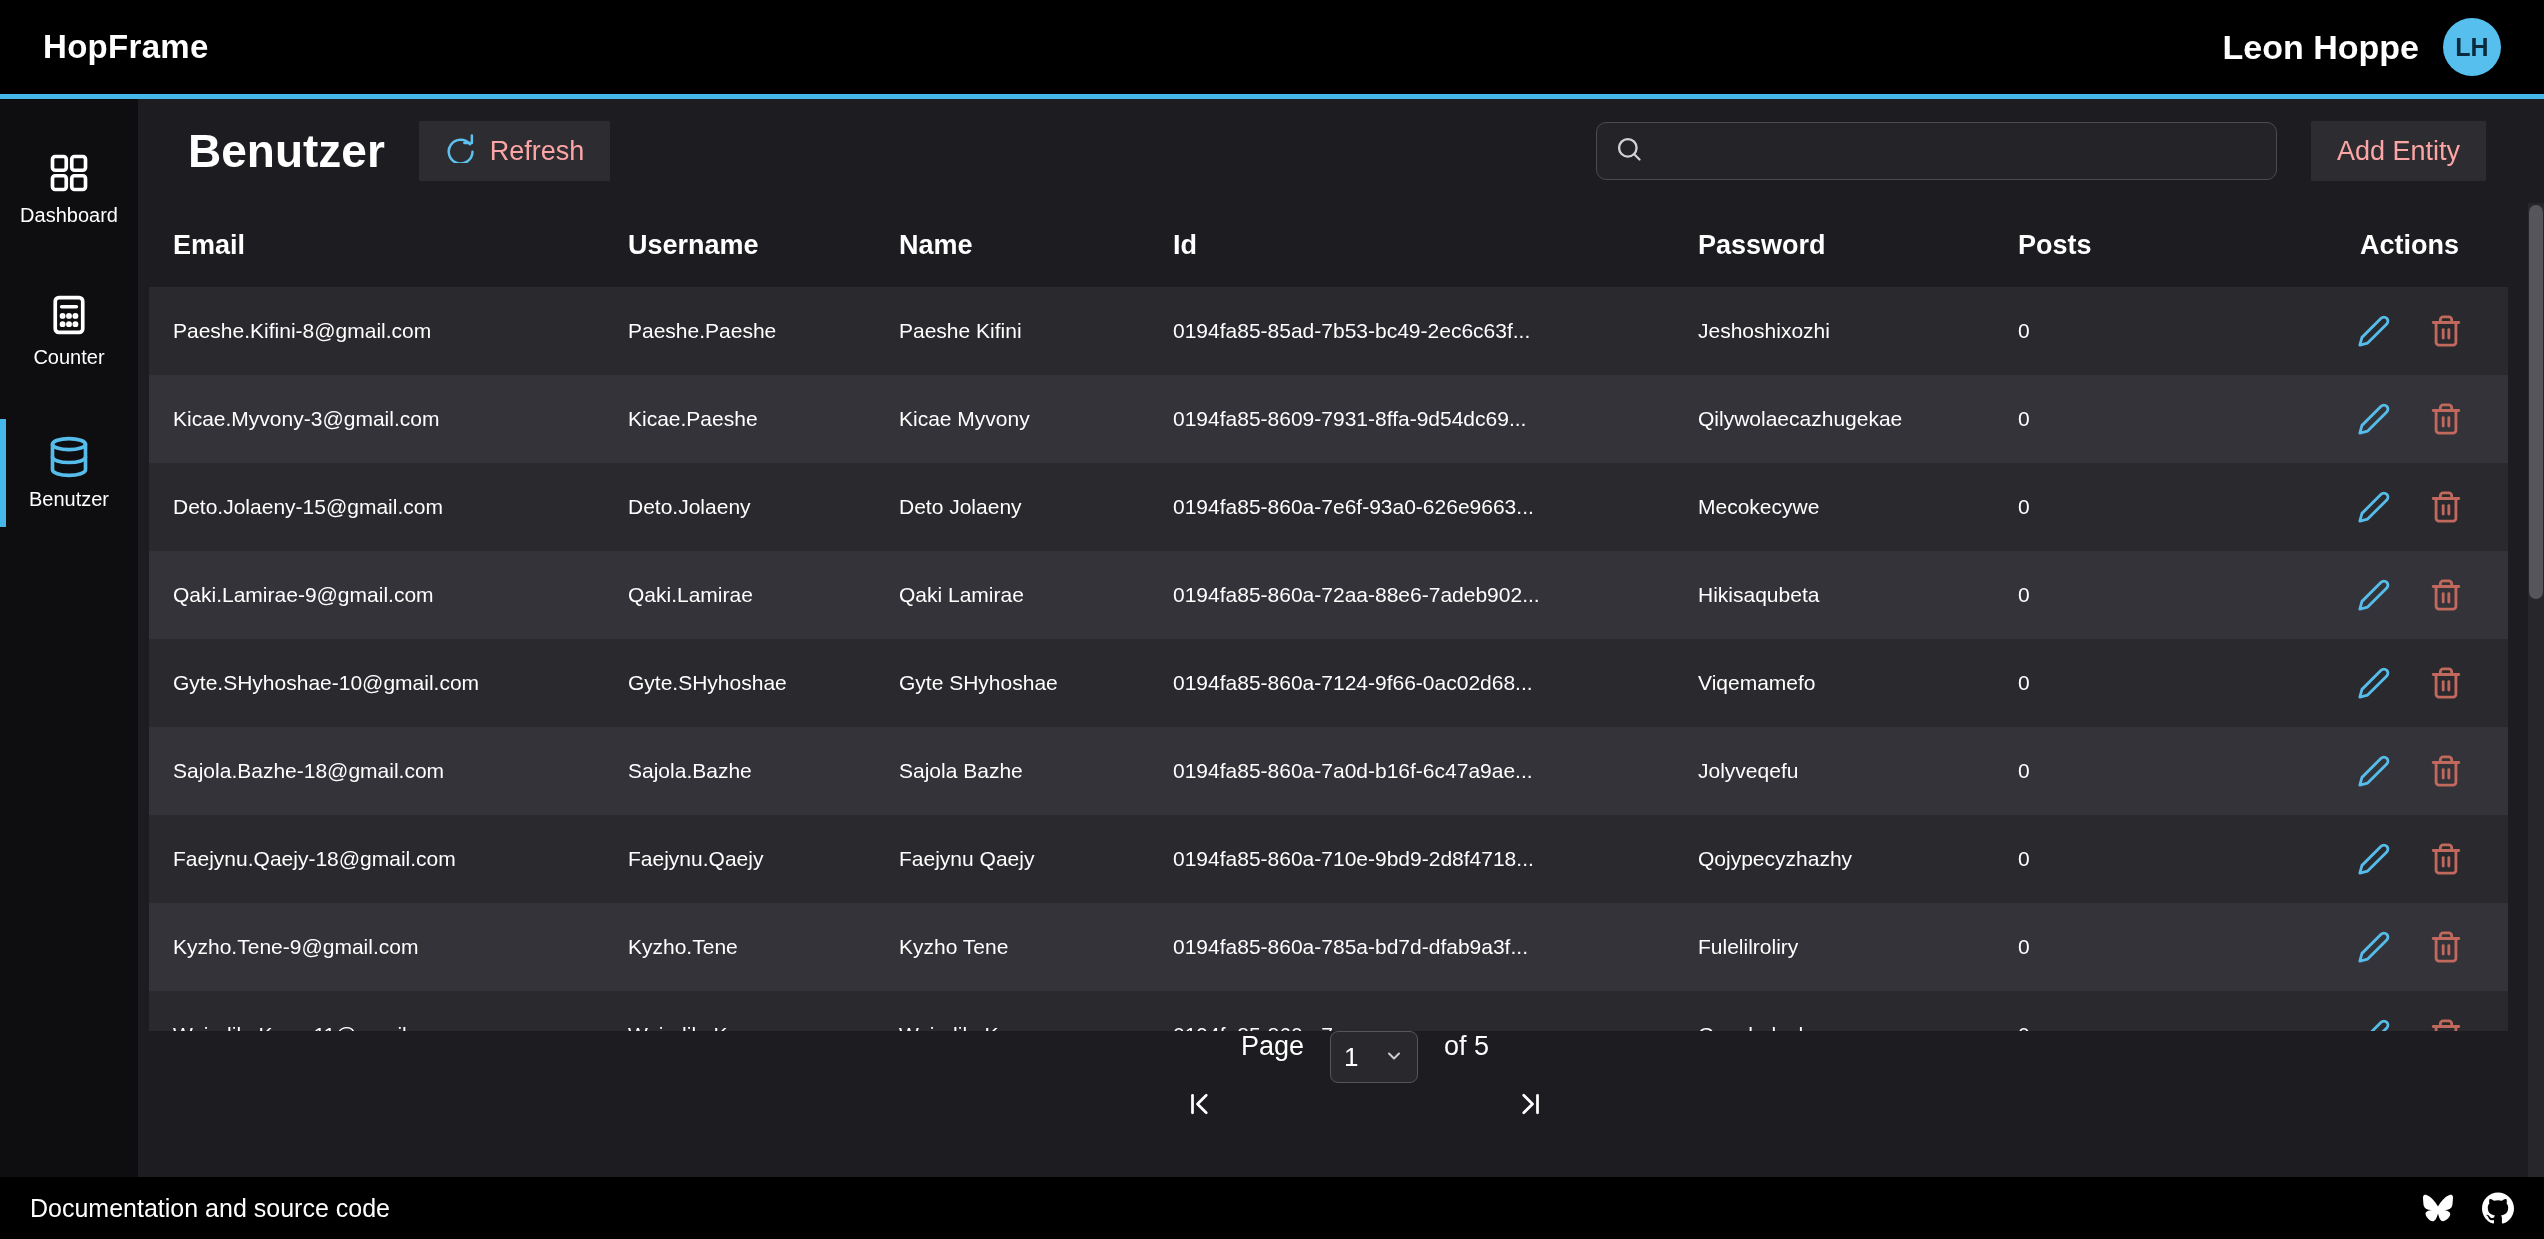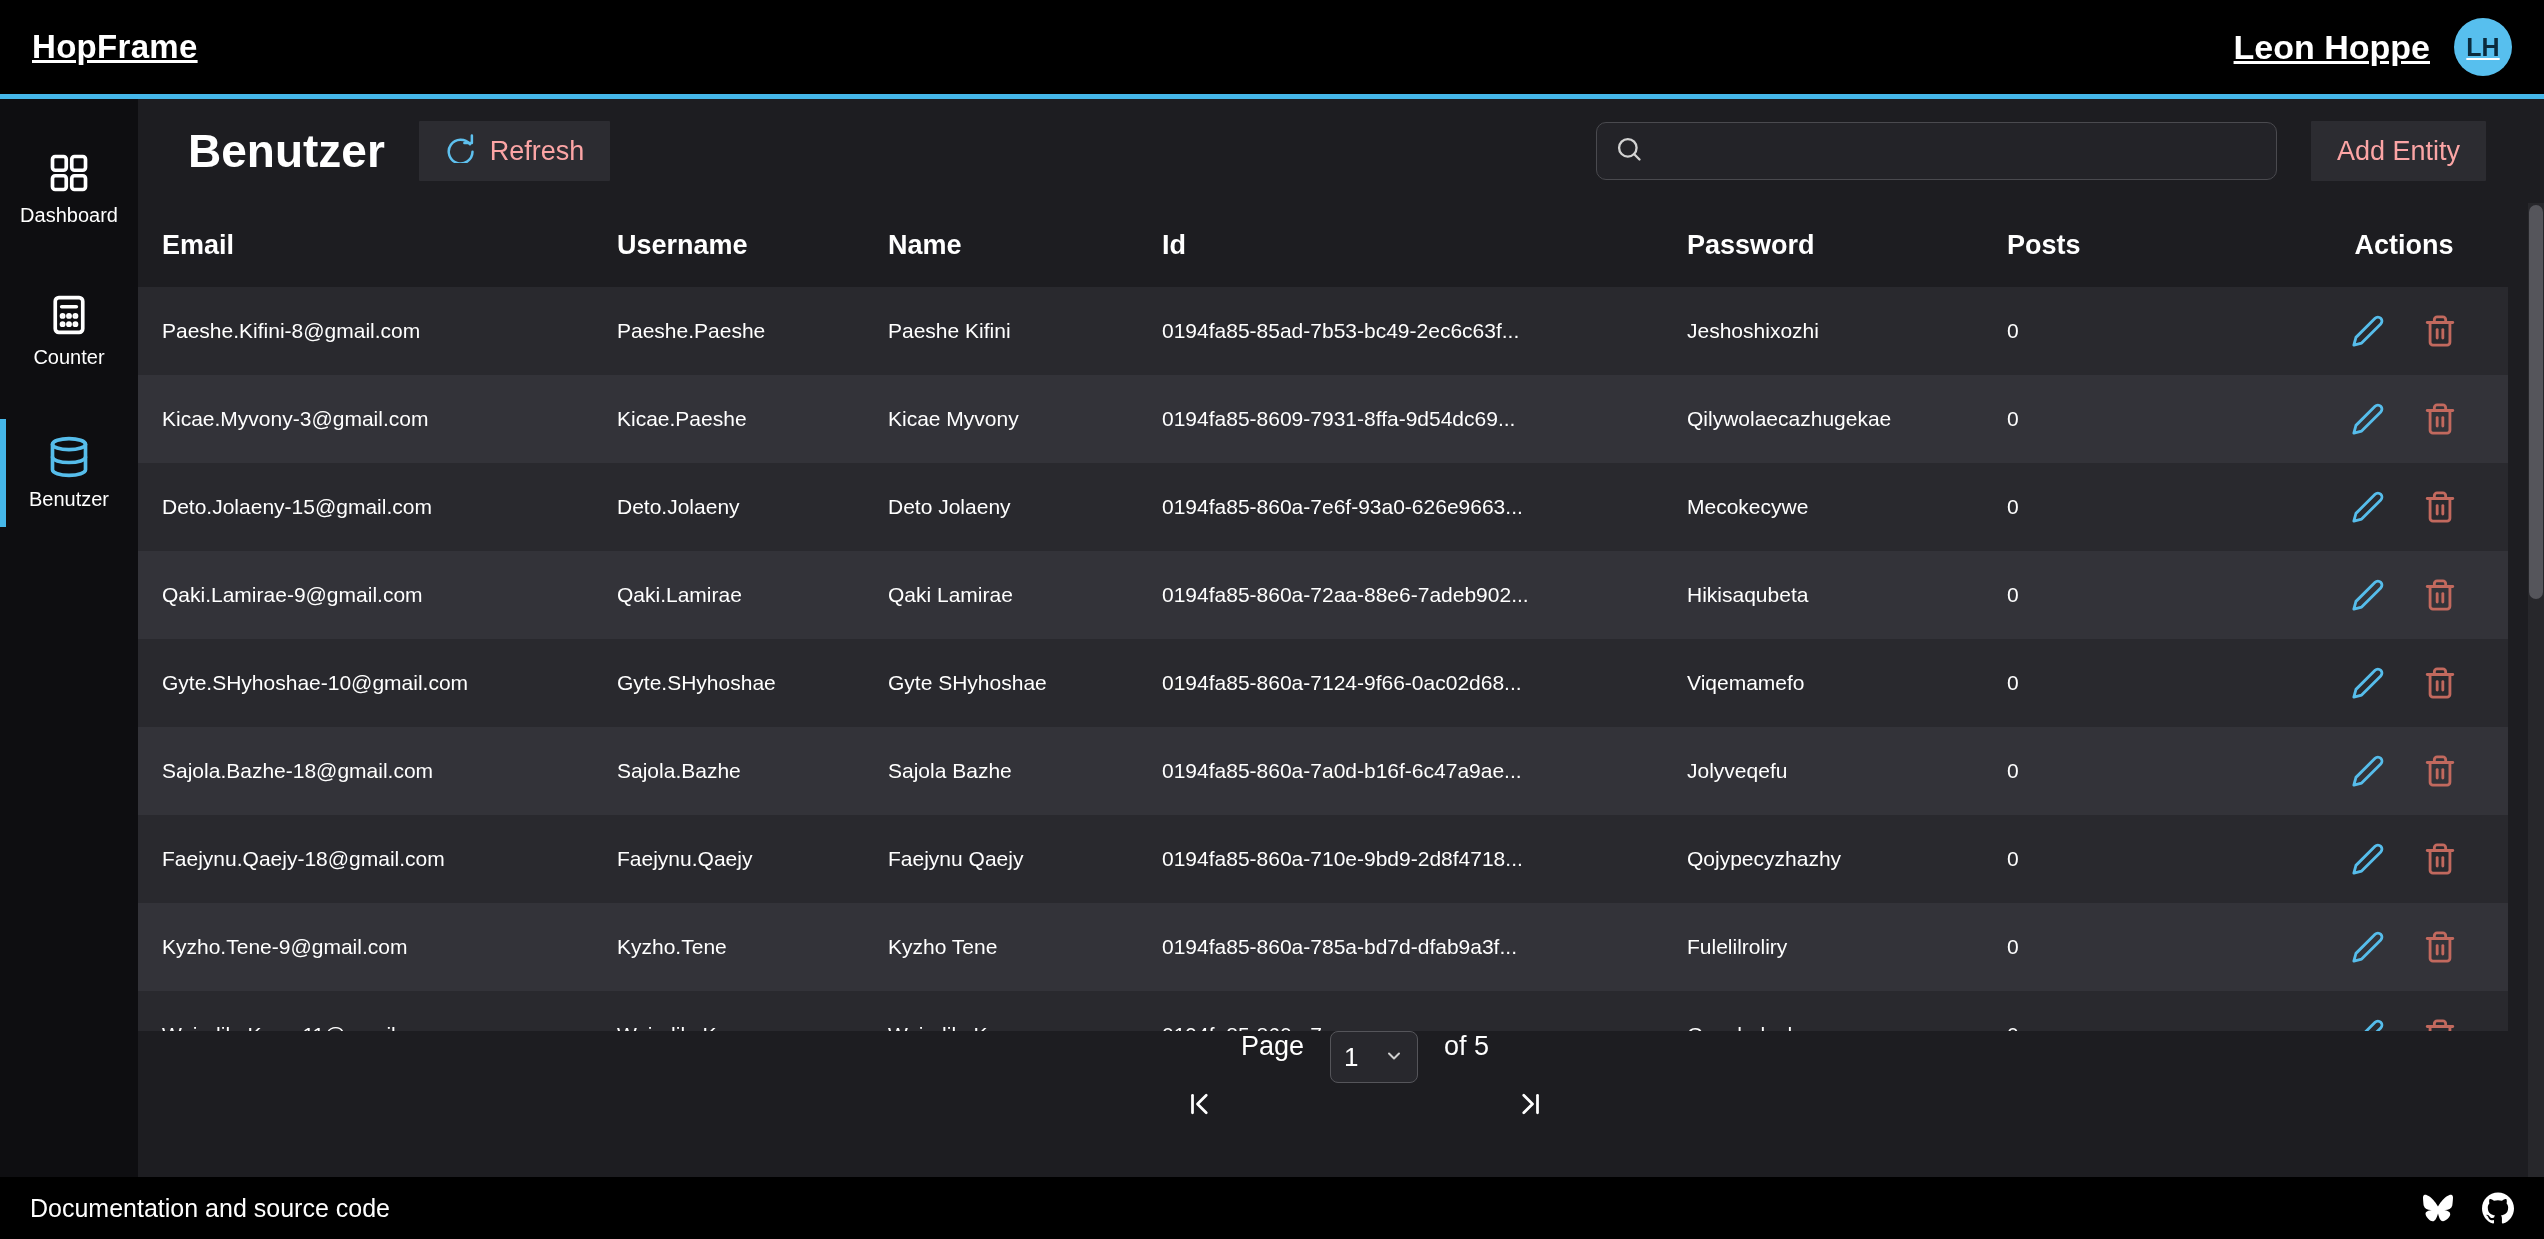--- a/index.html
+++ b/index.html
@@ -8,22 +8,21 @@
     font-family: "Liberation Sans", sans-serif;
     background: #1d1d21;
     color: #ffffff;
   }
   .app { width: 2544px; height: 1239px; display: flex; flex-direction: column; }
 
   
   header.topbar {
     height: 94px; background: #000; flex: 0 0 auto;
     display: flex; align-items: center; justify-content: space-between;
-    padding: 0 32px;
-    text-decoration: underline;
+    padding: 0 43px;
   }
   .brand { font-size: 33px; font-weight: bold; letter-spacing: .3px; cursor: pointer; }
   .user { display: flex; align-items: center; gap: 24px; }
   .user-name { font-size: 34px; font-weight: bold; }
   .avatar {
     width: 58px; height: 58px; border-radius: 50%;
     background: #57bfee; color: #0b2b3d;
     display: flex; align-items: center; justify-content: center;
     font-size: 25px; font-weight: bold; cursor: pointer;
   }
@@ -72,20 +71,21 @@
     color: #fff; font-size: 26px; font-family: "Liberation Sans", sans-serif;
   }
 
   
   .table { margin-right: 36px; flex: 0 0 auto; }
   .thead-row, .trow {
     display: grid;
     grid-template-columns: 455px 271px 274px 525px 320px 293px 1fr;
     align-items: center;
     padding-left: 24px;
+    margin-left: 11px;
   }
   .thead-row { height: 84px; font-weight: bold; font-size: 27px; }
   .tbody { height: 744px; overflow: hidden; }
   .trow { height: 88px; font-size: 21px; color: #ffffff; }
   .trow.row-a { background: #29292e; }
   .trow.row-b { background: #333339; }
   .cell { overflow: hidden; white-space: nowrap; padding-right: 18px; }
   .hcell.actions-h { text-align: center; padding-right: 0; }
   .cell.actions { display: flex; justify-content: center; gap: 34px; padding-right: 0; }
   .icon-btn {

